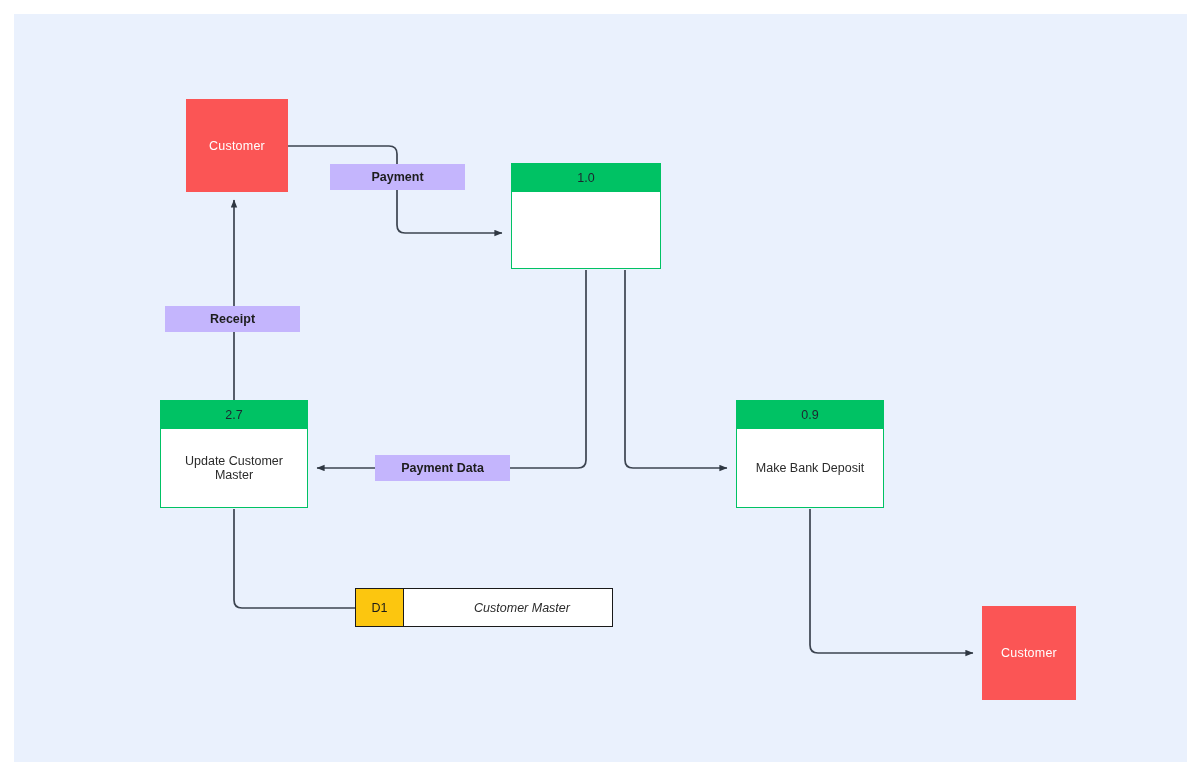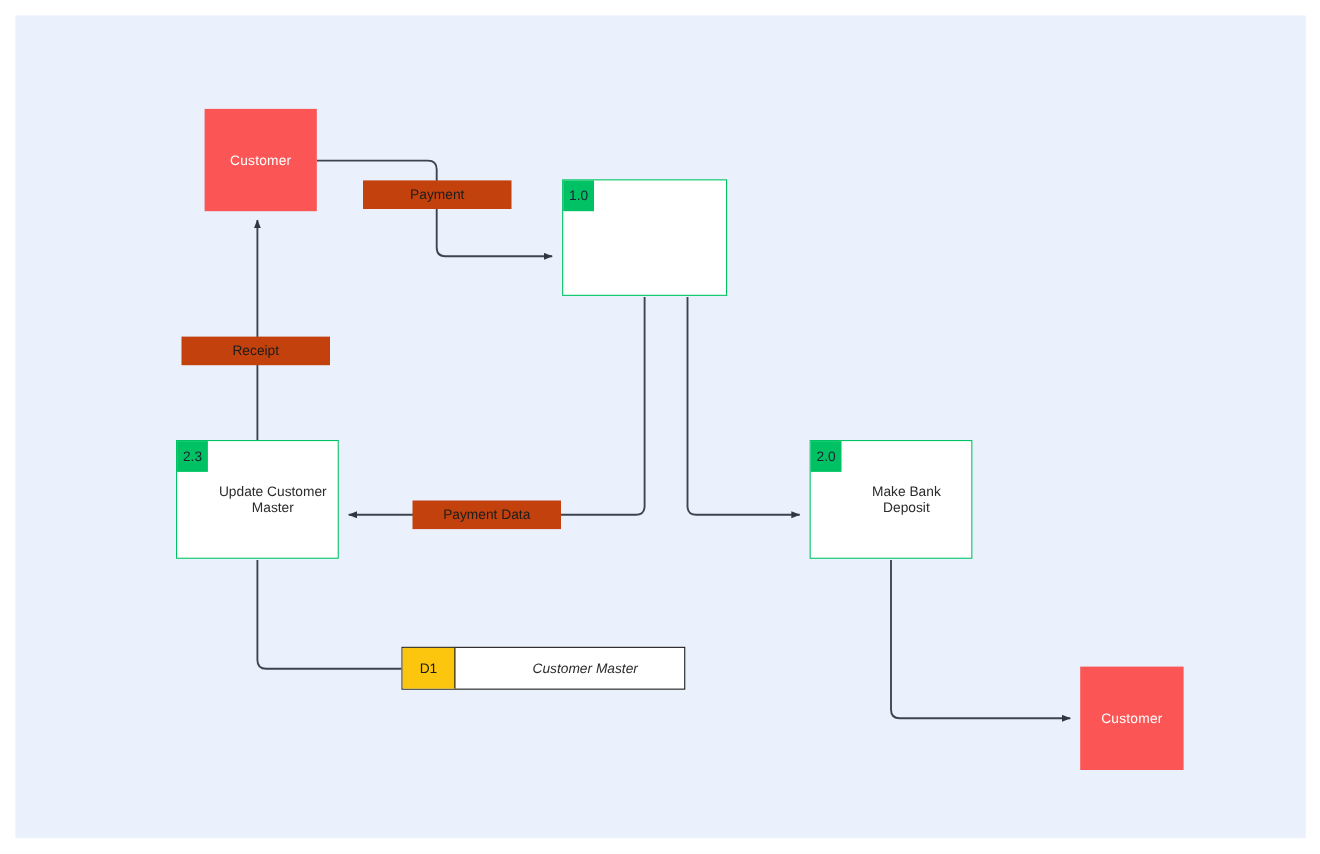--- a/index.html
+++ b/index.html
@@ -43,21 +43,21 @@
     align-items: center;
     justify-content: center;
     font-size: 12.5px;
     letter-spacing: .2px;
   }
   
   .process {
     border: 1.6px solid #00c264;
     background: #ffffff;
     display: flex;
-    flex-direction: row;
+    flex-direction: column;
   }
   .process .p-head {
     background: #00c264;
     color: #1d2530;
     height: 28px;
     flex: 0 0 28px;
     display: flex;
     align-items: center;
     justify-content: center;
     font-size: 12.5px;
@@ -96,24 +96,24 @@
     display: flex;
     align-items: center;
     justify-content: center;
     color: #2b2b2b;
     font-size: 12.5px;
     font-style: italic;
   }
   
   .flow-label {
     position: absolute;
-    background: #c2410c;
+    background: #c4b5fd;
     color: #1d1d1d;
     font-size: 12.5px;
-    font-weight: normal;
+    font-weight: bold;
     display: flex;
     align-items: center;
     justify-content: center;
     box-sizing: border-box;
     white-space: nowrap;
   }
 </style>
 </head>
 <body>
 
@@ -144,30 +144,30 @@
 
   <div class="node entity" style="left:186px; top:99px; width:102px; height:93px;">
     <span>Customer</span>
   </div>
 
   <div class="node process" style="left:511px; top:163px; width:150px; height:106px;">
     <div class="p-head">1.0</div>
   </div>
 
   <div class="node process" style="left:160px; top:400px; width:148px; height:108px;">
-    <div class="p-head">2.3</div>
+    <div class="p-head">2.7</div>
     <div class="p-body">Update Customer Master</div>
   </div>
 
   <div class="node process" style="left:736px; top:400px; width:148px; height:108px;">
-    <div class="p-head">2.0</div>
+    <div class="p-head">0.9</div>
     <div class="p-body">Make Bank Deposit</div>
   </div>
 
-  <div class="node store" style="left:365px; top:588px; width:258px; height:39px;gap:28px;">
+  <div class="node store" style="left:355px; top:588px; width:258px; height:39px;gap:28px;">
     <div class="s-id">D1</div>
     <div class="s-name">Customer Master</div>
   </div>
 
   <div class="node entity" style="left:982px; top:606px; width:94px; height:94px;">
     <span>Customer</span>
   </div>
 
   <div class="flow-label" style="left:330px; top:164px; width:135px; height:26px;">Payment</div>
 

